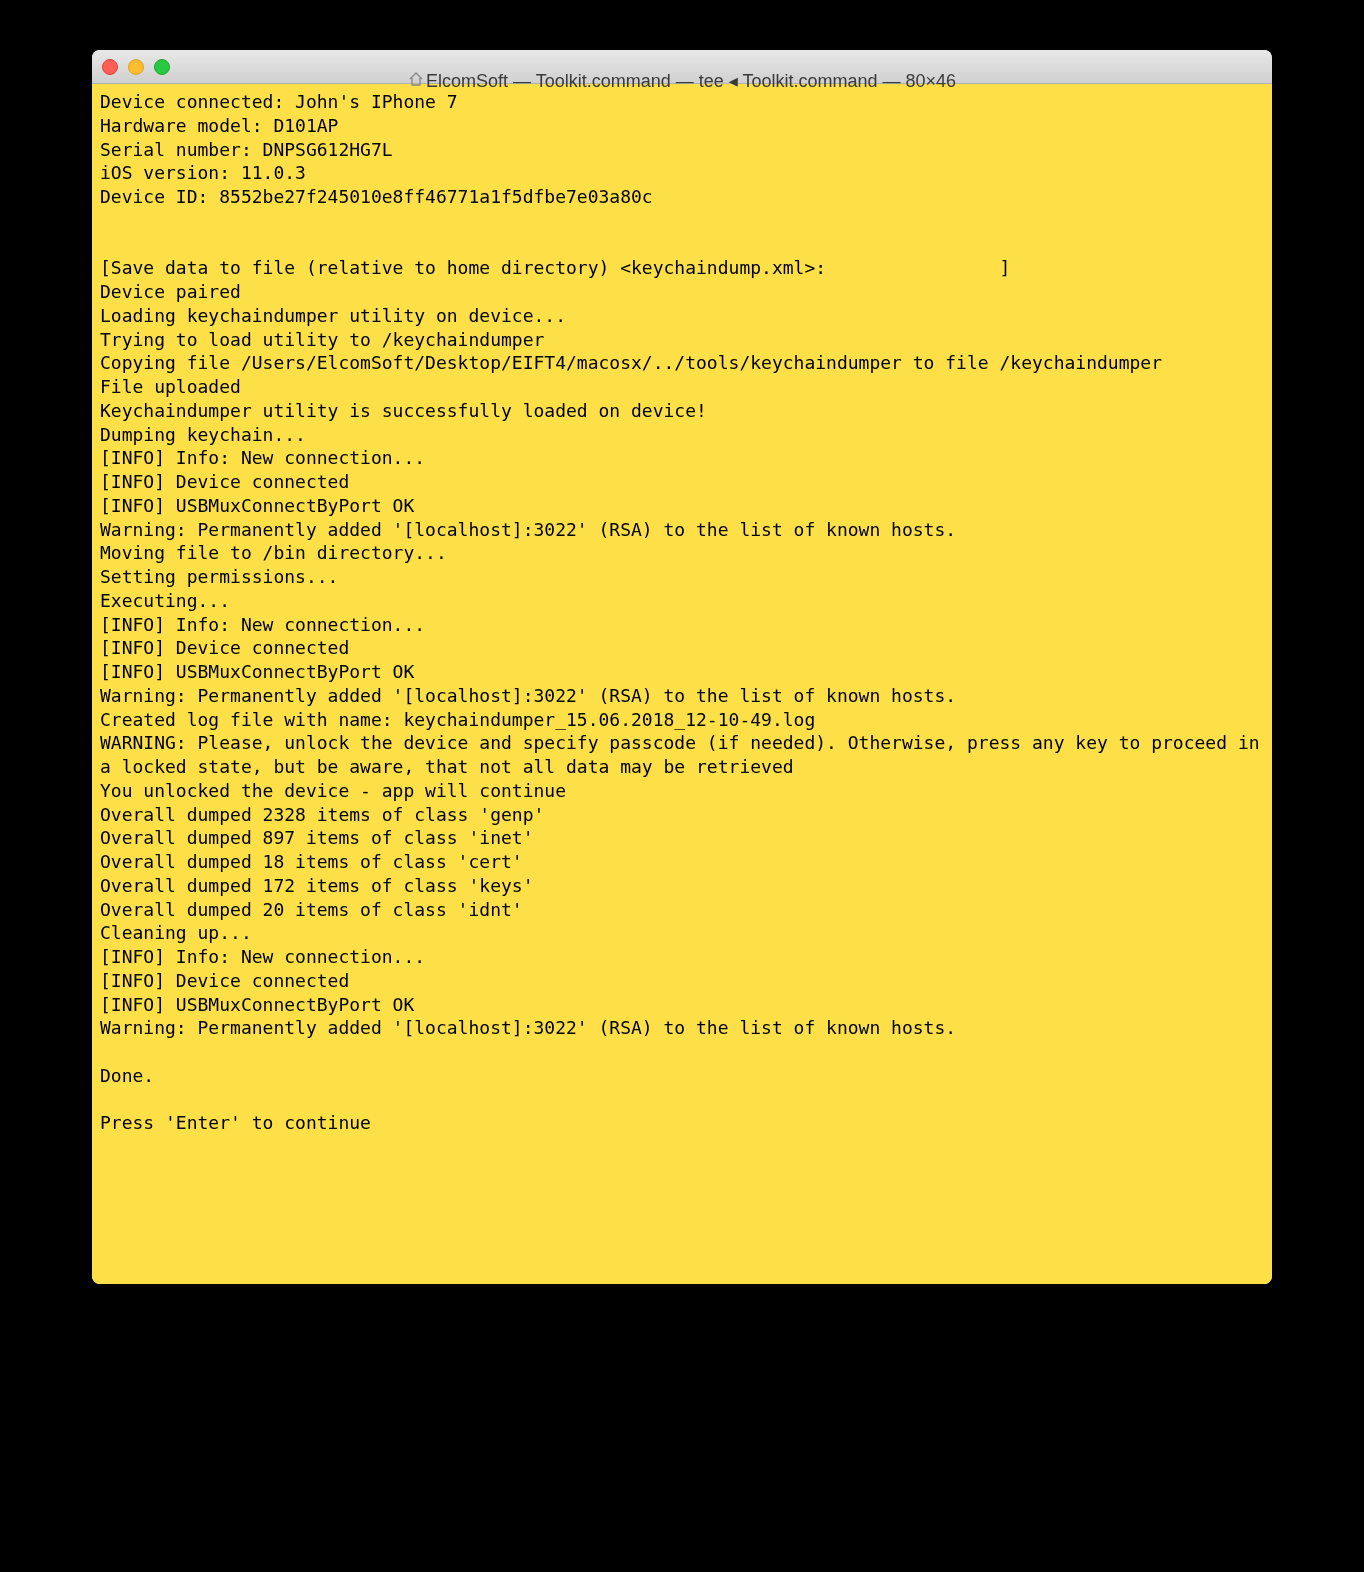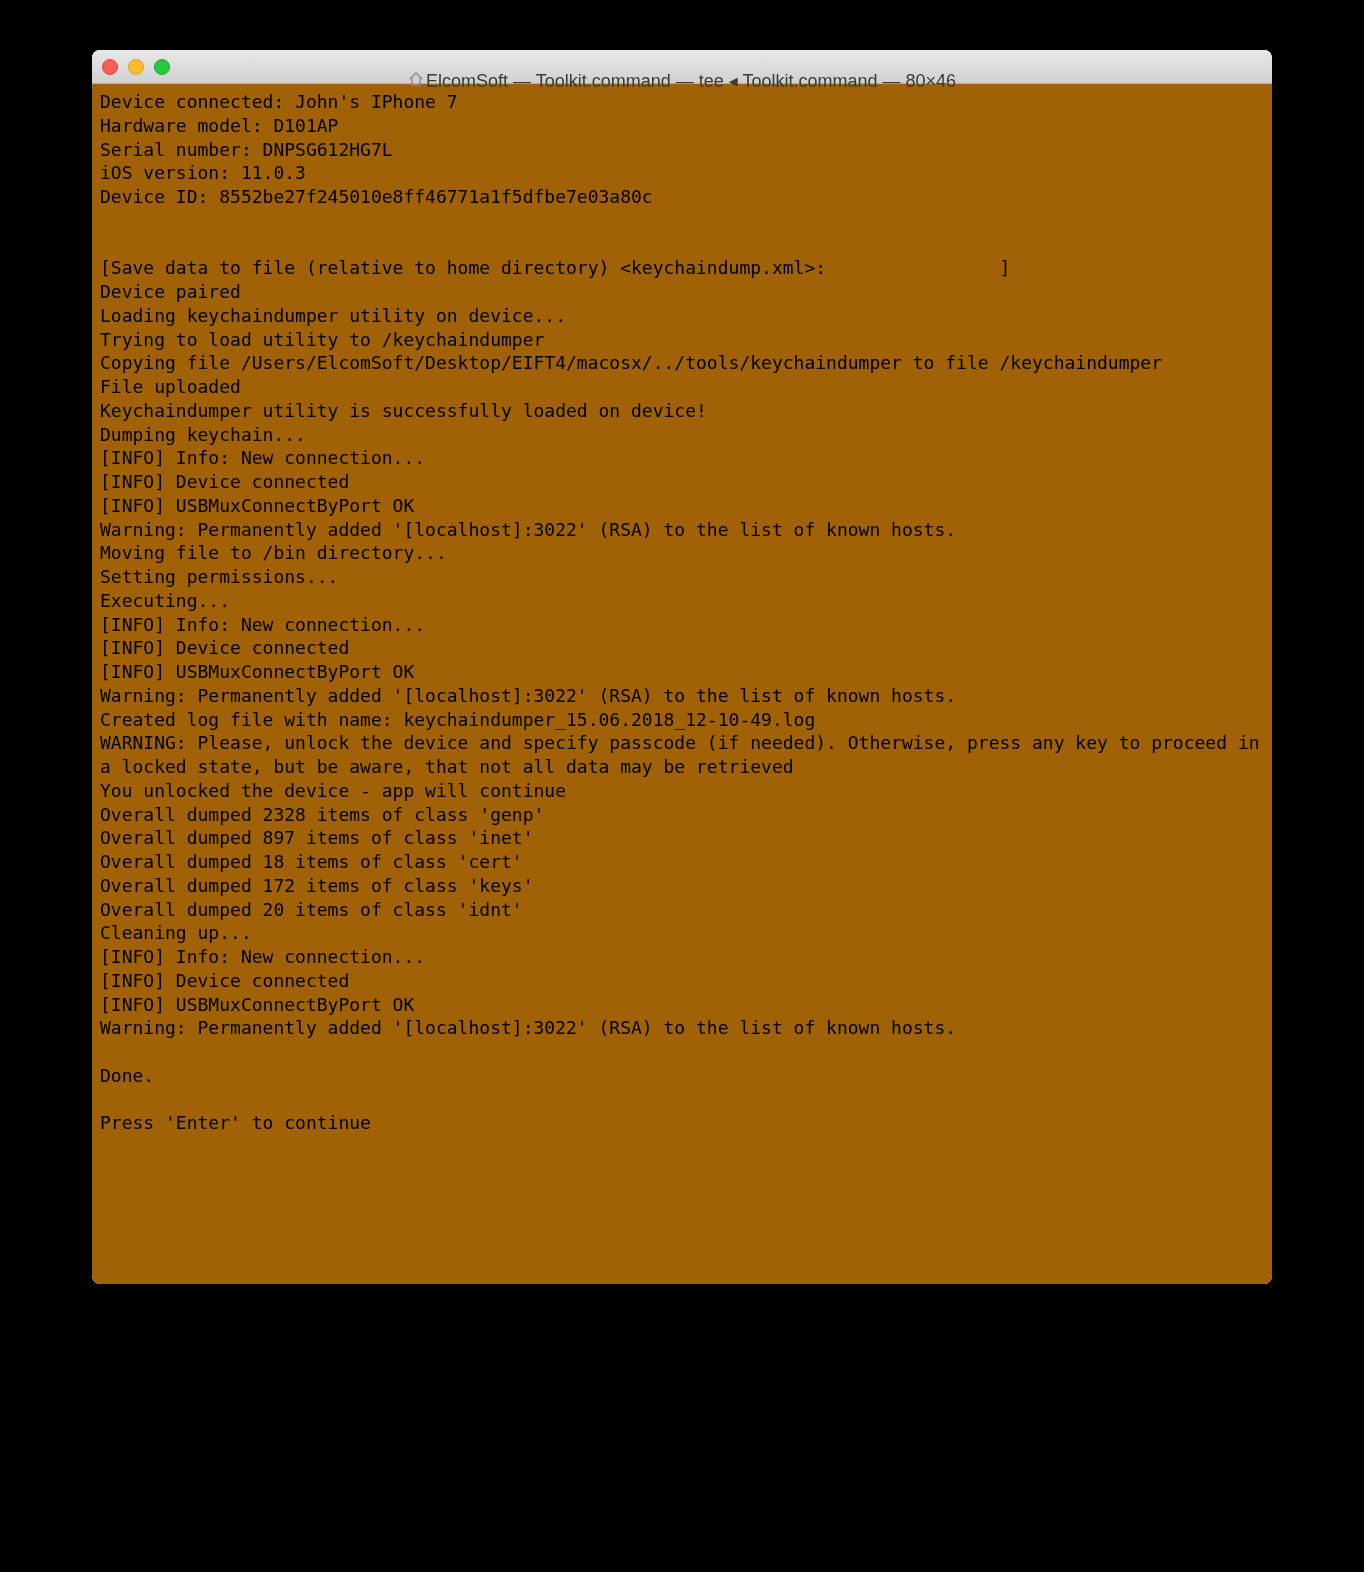--- a/index.html
+++ b/index.html
@@ -49,21 +49,21 @@
       align-items: center;
       gap: 2px;
       pointer-events: none;
       font-family: -apple-system, "Helvetica Neue", Arial, sans-serif;
       font-size: 18px;
       color: #3a3a3a;
       margin-top: 29px;
     }
     .home-icon { color: #888; font-size: 16px; }
     .terminal-content {
-      background: #a16207;
+      background: #fde047;
       font-family: "Menlo", "Monaco", "Consolas", monospace;
       font-size: 18px;
       line-height: 1.32;
       color: #000;
       padding: 6px 8px 30px 8px;
       white-space: pre-wrap;
       word-break: break-all;
       min-height: 1200px;
     }
   </style>

